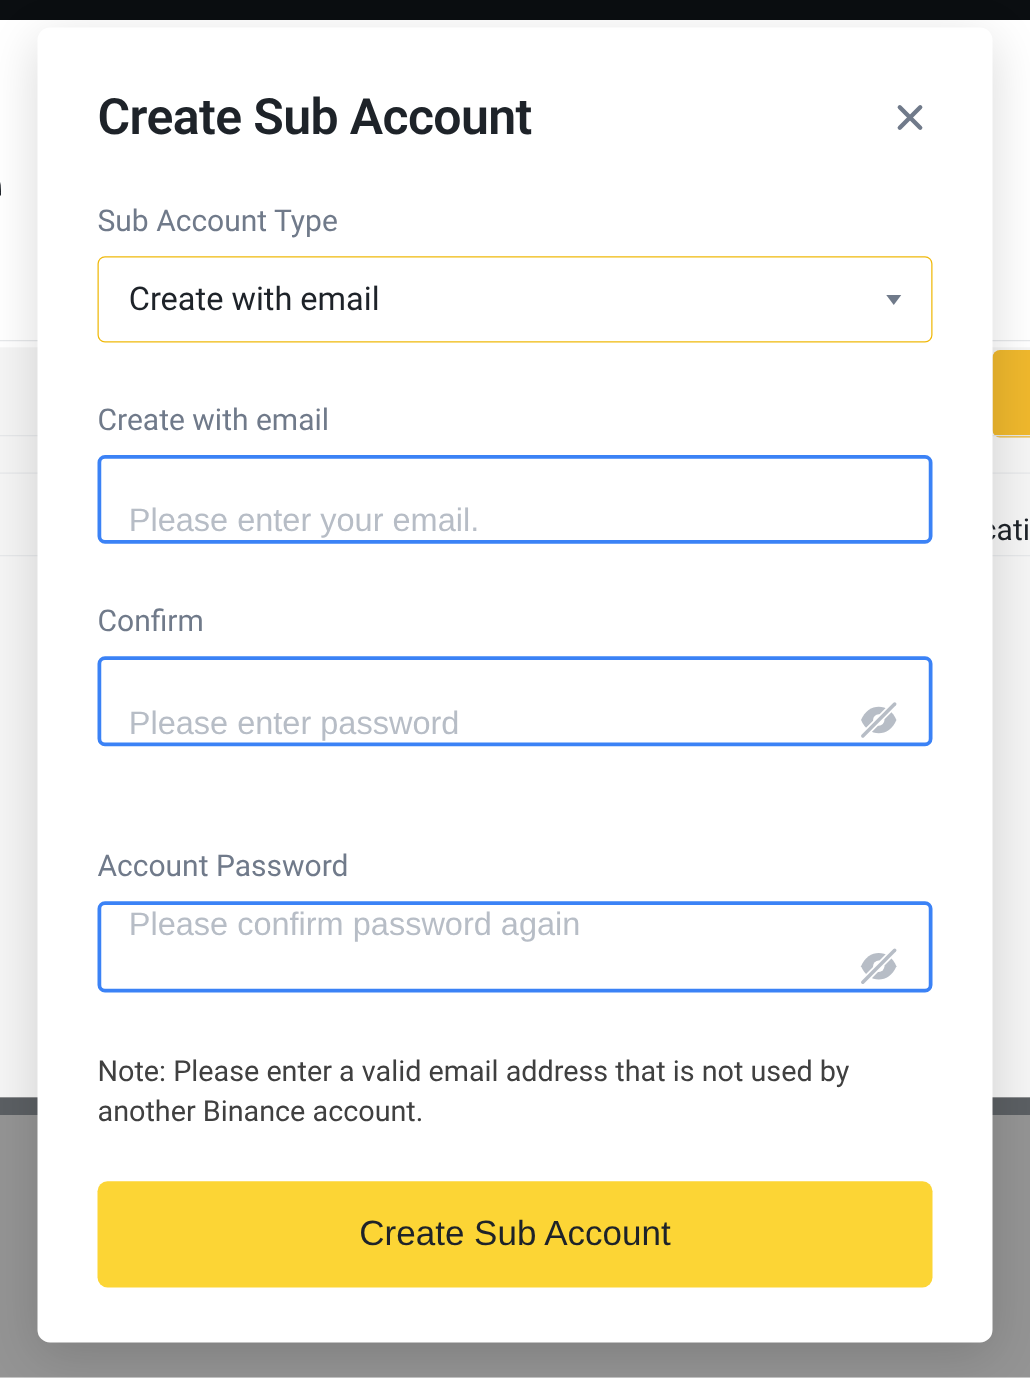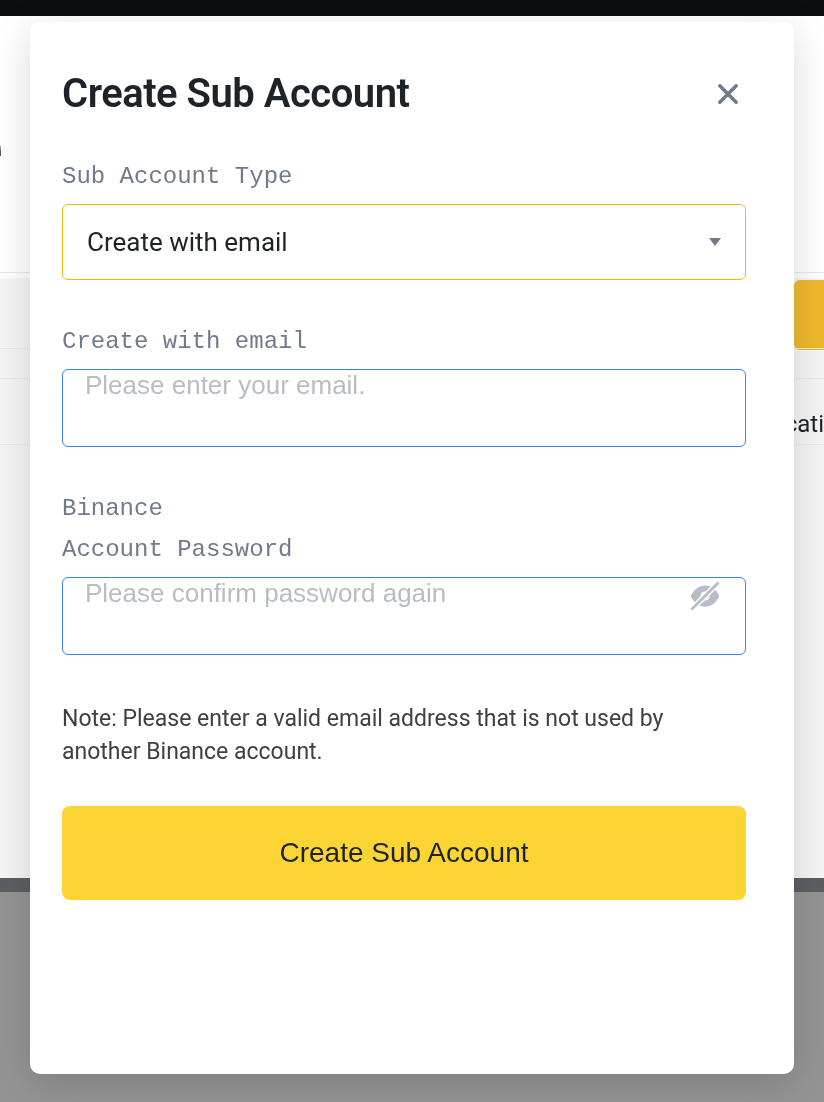--- a/index.html
+++ b/index.html
@@ -27,21 +27,21 @@
 
     .modal {
       position: absolute;
       top: 22px;
       left: 30px;
       right: 30px;
       bottom: 28px;
       background: #ffffff;
       border-radius: 10px;
       box-shadow: 0 10px 40px rgba(0,0,0,0.15);
-      padding: 48px 48px 44px 32px;
+      padding: 48px 48px 44px 48px;
       display: flex;
       flex-direction: column;
     }
     .modal-header {
       display: flex;
       justify-content: space-between;
       align-items: center;
       margin-bottom: 46px;
     }
     .modal-title {
@@ -56,21 +56,20 @@
       cursor:pointer;
       color:#707a8a;
     }
     .close-btn svg { width: 28px; height: 28px; }
 
     .field-label {
       font-size: 24px;
       color: #707a8a;
       margin-bottom: 14px;
       font-weight: 400;
-      font-family: Liberation Mono, monospace;
     }
     .select-box {
       border: 1.5px solid #f0b90b;
       border-radius: 6px;
       height: 76px;
       display:flex;
       align-items:center;
       justify-content: space-between;
       padding: 0 24px;
       font-size: 26px;
@@ -78,30 +77,30 @@
       cursor: pointer;
       margin-bottom: 48px;
     }
     .caret {
       width: 0; height: 0;
       border-left: 6px solid transparent;
       border-right: 6px solid transparent;
       border-top: 8px solid #707a8a;
     }
     .input-box {
-      border: 1px solid #3b82f6;
+      border: 3px solid #3b82f6;
       border-radius: 6px;
       height: 78px;
       display:flex;
-      align-items:flex-start;
+      align-items:flex-end;
       padding: 0 22px;
       margin-bottom: 48px;
       position: relative;
     }
-    .input-box.last { margin-bottom: 42px; }
+    .input-box.last { margin-bottom: 42px; flex-direction: column; }
     .input-box input {
       border: none;
       outline: none;
       width: 100%;
       font-size: 26px;
       color: #1e2329;
       background: transparent;
     }
     .input-box input::placeholder {
       color: #b7bdc6;
@@ -166,21 +165,32 @@
   <div class="select-box">
     <span>Create with email</span>
     <span class="caret"></span>
   </div>
 
   <div class="field-label">Create with email</div>
   <div class="input-box">
     <input type="text" placeholder="Please enter your email." style="">
   </div>
 
-  <div class="field-label">Binance</div>
+  <div class="field-label">Confirm</div>
+  <div class="input-box gap-extra">
+    <input type="password" placeholder="Please enter password" style="">
+    <span class="eye-icon">
+      <svg viewBox="0 0 24 24">
+        <path d="M2 12 C4 7 8 4.5 12 4.5 C16 4.5 20 7 22 12 C20 17 16 19.5 12 19.5 C8 19.5 4 17 2 12 Z" fill="currentColor"></path>
+        <circle cx="12" cy="12" r="3.2" fill="#ffffff"></circle>
+        <path d="M3 21 L21 3" stroke="#ffffff" stroke-width="4" stroke-linecap="round"></path>
+        <path d="M3 21 L21 3" stroke="currentColor" stroke-width="2" stroke-linecap="round"></path>
+      </svg>
+    </span>
+  </div>
 
   <div class="field-label">Account Password</div>
   <div class="input-box last">
     <input type="password" placeholder="Please confirm password again" style="">
     <span class="eye-icon">
       <svg viewBox="0 0 24 24">
         <path d="M2 12 C4 7 8 4.5 12 4.5 C16 4.5 20 7 22 12 C20 17 16 19.5 12 19.5 C8 19.5 4 17 2 12 Z" fill="currentColor"></path>
         <circle cx="12" cy="12" r="3.2" fill="#ffffff"></circle>
         <path d="M3 21 L21 3" stroke="#ffffff" stroke-width="4" stroke-linecap="round"></path>
         <path d="M3 21 L21 3" stroke="currentColor" stroke-width="2" stroke-linecap="round"></path>

